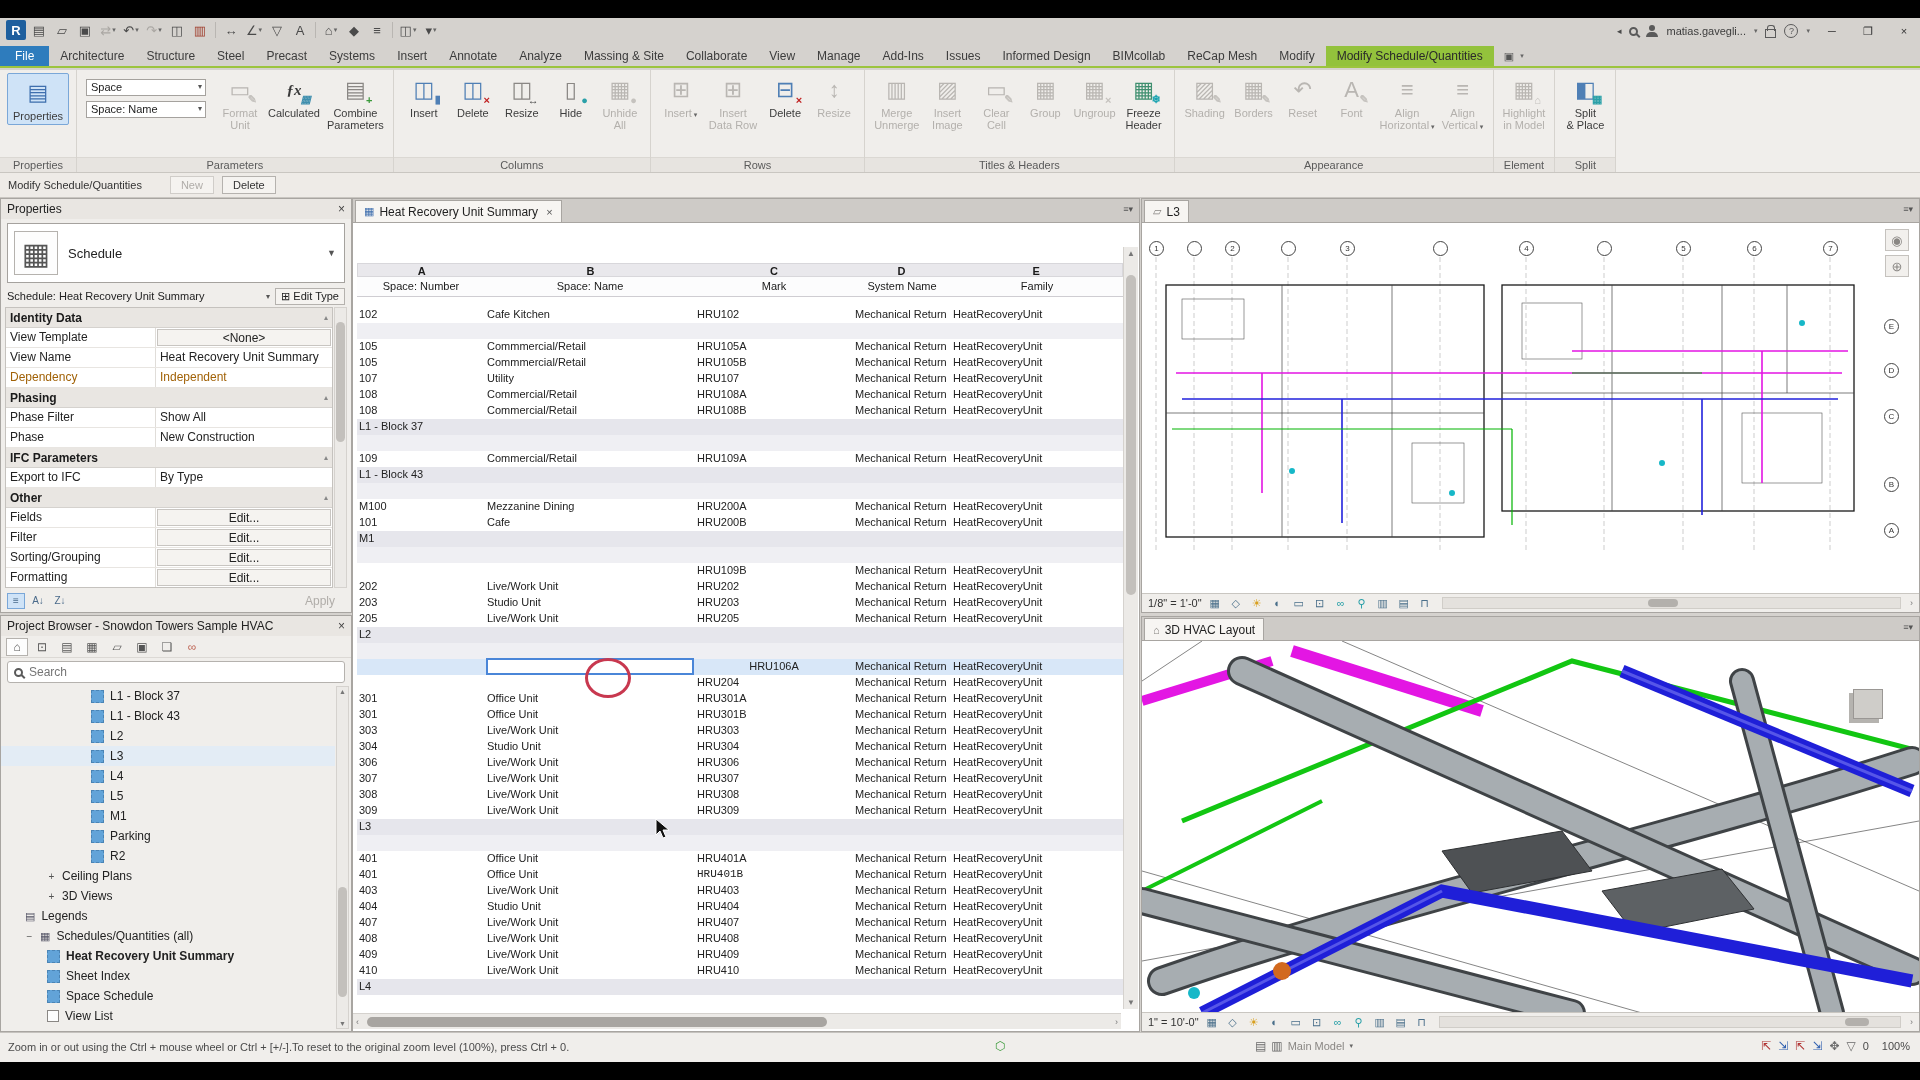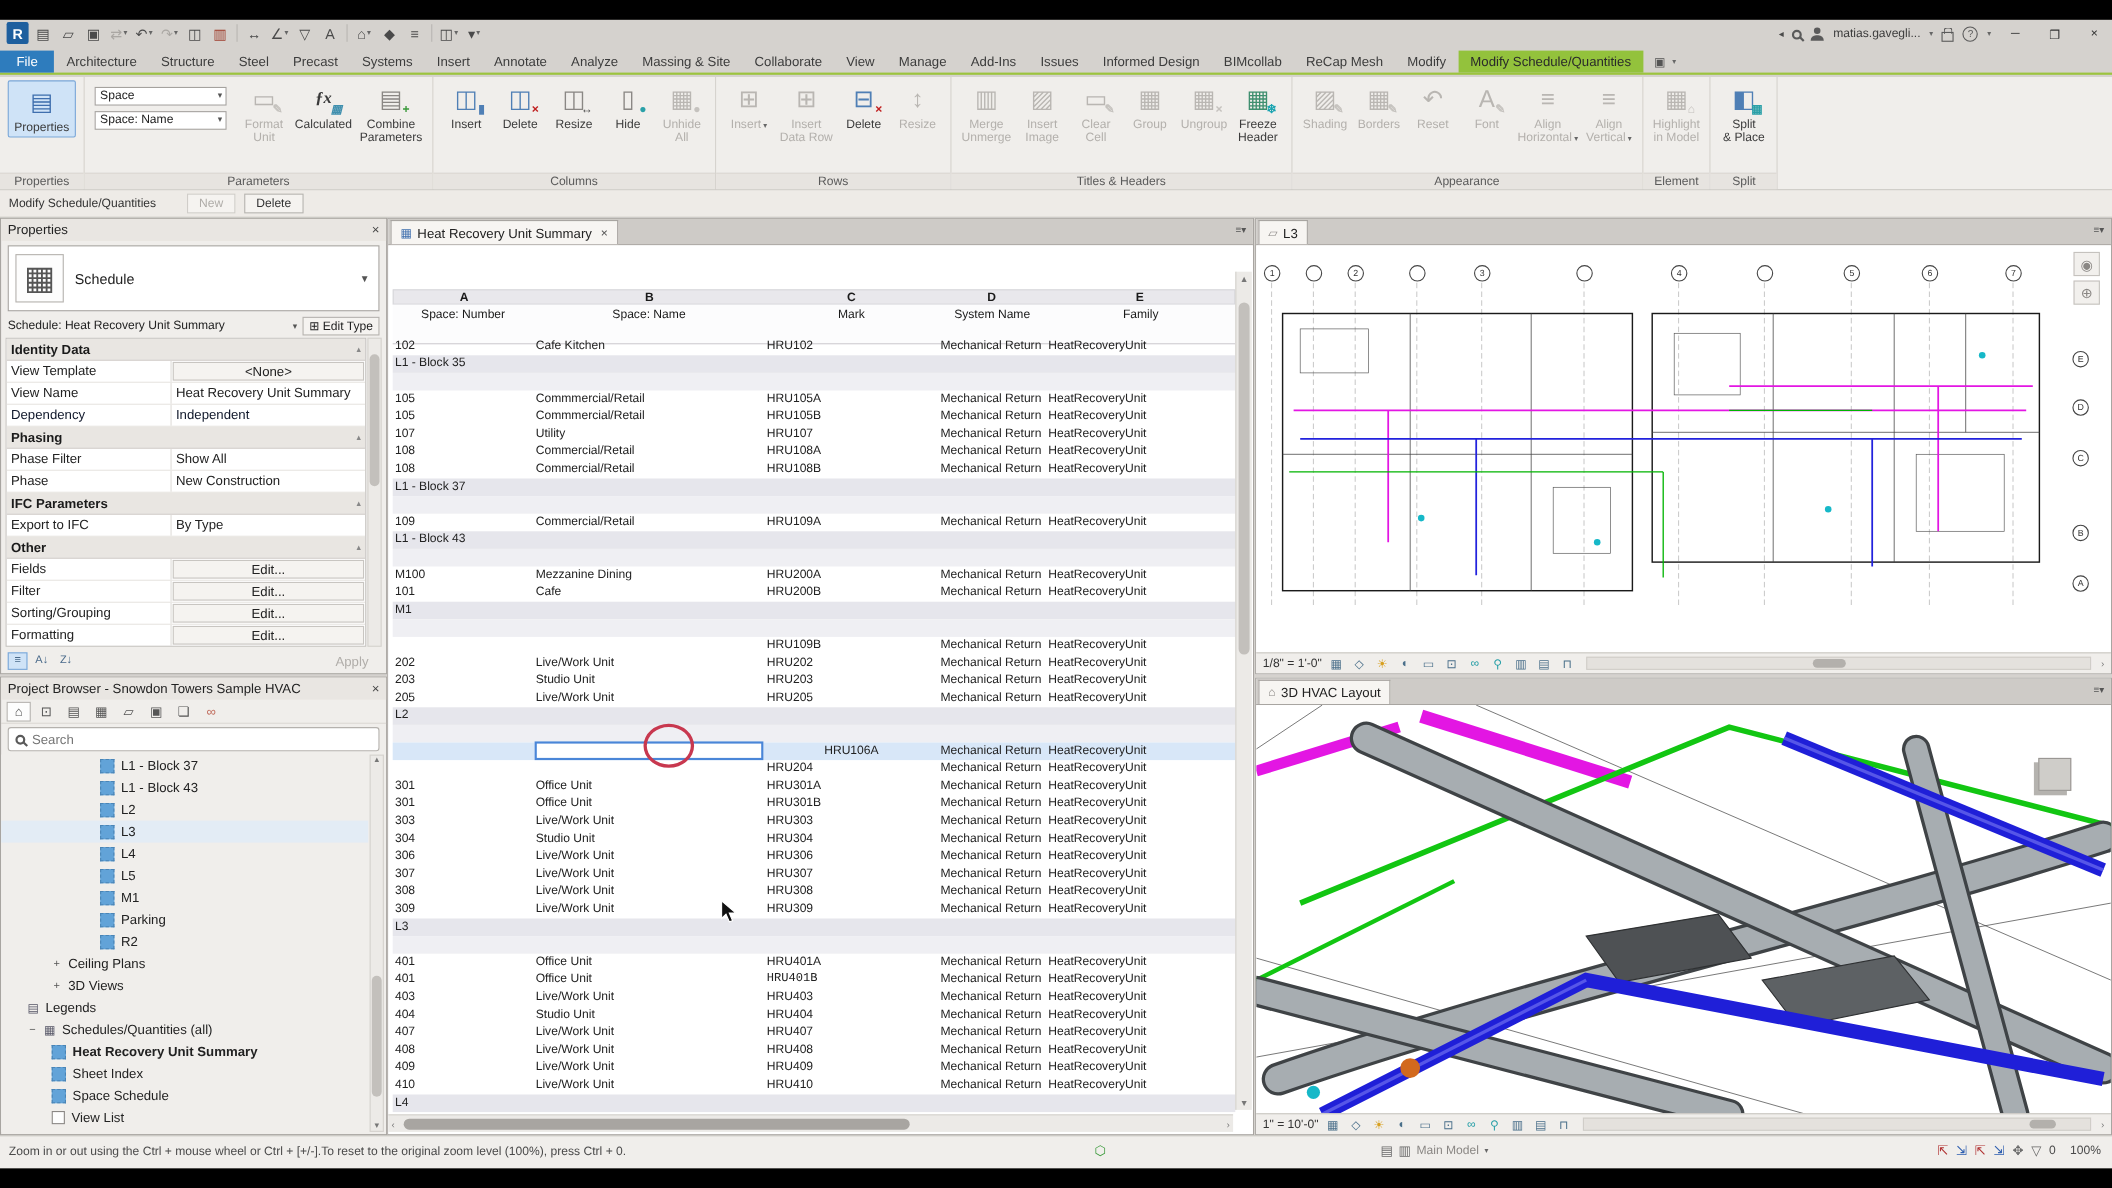--- a/index.html
+++ b/index.html
@@ -65,21 +65,21 @@
 #prop-inst{margin:3px 6px;height:20px;display:flex;align-items:center;font-size:11px;color:#222}
 #prop-inst .iname{flex:1;white-space:nowrap;overflow:hidden}
 #edit-type{border:1px solid #b5b2ae;background:#f5f3f0;padding:1px 5px;font-size:11px;white-space:nowrap}
 #props-grid{position:absolute;left:4px;top:108px;right:18px;bottom:24px;background:#fff;border:1px solid #c5c2be;overflow:hidden}
 .psec{height:20px;background:#e9e6e2;border-bottom:1px solid #d5d2ce;font-weight:bold;font-size:12px;color:#1a1a1a;display:flex;align-items:center;padding:0 4px;justify-content:space-between}
 .psec .sc{font-size:8px;color:#888;font-weight:normal}
 .prow{height:20px;display:flex;border-bottom:1px solid #e8e5e1;font-size:12px}
 .prow .pl{width:46%;padding:2px 4px;border-right:1px solid #e0ddd9;color:#222;white-space:nowrap;overflow:hidden}
 .prow .pv{flex:1;padding:2px 4px;color:#222;white-space:nowrap;overflow:hidden}
 .prow .pv.btn{background:#f5f3f0;border:1px solid #c8c5c1;margin:1px;text-align:center;padding-top:1px}
-.prow.gray .pl,.prow.gray .pv{color:#0f172a}
+.prow.gray .pl,.prow.gray .pv{color:#a16207}
 #props-vscroll{position:absolute;right:4px;top:108px;width:13px;bottom:24px;background:#eceae7;border:1px solid #d5d2ce}
 #props-vscroll .thumb{position:absolute;left:1px;right:1px;top:14px;height:120px;background:#c3c0bc;border-radius:5px}
 #props-bottom{position:absolute;left:0;bottom:0;height:23px;width:100%;display:flex;align-items:center;padding:0 6px;gap:4px}
 .pbico{width:18px;height:16px;border:1px solid transparent;display:flex;align-items:center;justify-content:center;font-size:10px;color:#4a6a8a}
 .pbico.sel{background:#cfe3f7;border-color:#7aa7d8}
 #apply-btn{margin-left:auto;color:#b0ada9;font-size:12px;padding-right:10px}
 
 #pb-icons{height:22px;display:flex;align-items:center;gap:3px;padding:0 5px;border-bottom:1px solid #dcd9d5}
 .pbi{width:22px;height:18px;display:flex;align-items:center;justify-content:center;font-size:12px;color:#555;border:1px solid transparent}
 .pbi.first{border-color:#b5b2ae;background:#fdfdfd}
@@ -109,21 +109,21 @@
 .vb-scroll .th{position:absolute;top:1px;height:8px;background:#b3b0ac;border-radius:4px}
 .vb-ar{font-size:9px;color:#777}
 .canvas{position:absolute;left:0;background:#fff;overflow:hidden}
 .gbubble{position:absolute;width:15px;height:15px;border:1px solid #444;border-radius:50%;background:#fff;font-size:8px;color:#333;display:flex;align-items:center;justify-content:center}
 .navico{position:absolute;width:24px;height:22px;border:1px solid #c5c2be;background:#f2f0ed;color:#8a8784;display:flex;align-items:center;justify-content:center;font-size:13px}
 .viewcube{position:absolute;width:30px;height:30px;background:#cfcdc9;border:1px solid #9a9794;box-shadow:-4px 4px 0 #b5b3af}
 
 #sched-body{position:absolute;left:0;top:24px;right:0;bottom:0;background:#fff}
 #sched-title{position:absolute;top:14px;left:230px;width:766px;text-align:center;font-size:16px;color:#1a1a1a;font-family:"Liberation Sans",sans-serif}
 .hdr-letters{position:absolute;left:4px;top:40px;width:766px;height:14px;background:#e9e8ec;border:1px solid #d8d7db;display:flex}
-.hdr-names{position:absolute;left:4px;top:54px;width:766px;height:36px;background:#fcfcfd;border-bottom:1px solid #cfcdd2;display:flex}
+.hdr-names{position:absolute;left:4px;top:54px;width:766px;height:20px;background:#fcfcfd;border-bottom:1px solid #cfcdd2;display:flex}
 .hcell{font-size:11px;color:#1a1a1a;text-align:center;overflow:hidden}
 .hdr-letters .hcell{font-weight:bold;padding-top:1px}
 .hdr-names .hcell{padding-top:3px}
 #sched-rows{position:absolute;left:4px;top:84px;width:766px;height:704px}
 .srow{height:16px;position:relative}
 .srow.group{background:#e6e6ec}
 .srow.blank{background:#efeff3}
 .srow.selrow{background:#d8e7f8}
 .scell{position:absolute;top:1px;font-size:11px;color:#222;white-space:nowrap;overflow:hidden}
 .glabel{position:absolute;left:2px;top:1px;font-size:11px;color:#222}
@@ -573,23 +573,20 @@
           <div class="hcell" style="width: 98px;">System Name</div>
           <div class="hcell" style="width: 172px;">Family</div>
         </div>
       <div id="sched-rows">
           <div class="srow">
             <div class="scell" style="left: 2px; width: 124px;">102</div>
             <div class="scell" style="left: 130px; width: 206px;">Cafe Kitchen</div>
             <div class="scell" style="left: 340px; width: 154px;">HRU102</div>
             <div class="scell" style="left: 498px; width: 94px;">Mechanical Return</div>
             <div class="scell" style="left: 596px; width: 168px;">HeatRecoveryUnit</div>
-          </div>
-          <div class="srow group">
-            <div class="glabel">L1 - Block 35</div>
           </div>
           <div class="srow blank"></div>
           <div class="srow">
             <div class="scell" style="left: 2px; width: 124px;">105</div>
             <div class="scell" style="left: 130px; width: 206px;">Commmercial/Retail</div>
             <div class="scell" style="left: 340px; width: 154px;">HRU105A</div>
             <div class="scell" style="left: 498px; width: 94px;">Mechanical Return</div>
             <div class="scell" style="left: 596px; width: 168px;">HeatRecoveryUnit</div>
           </div>
           <div class="srow">

